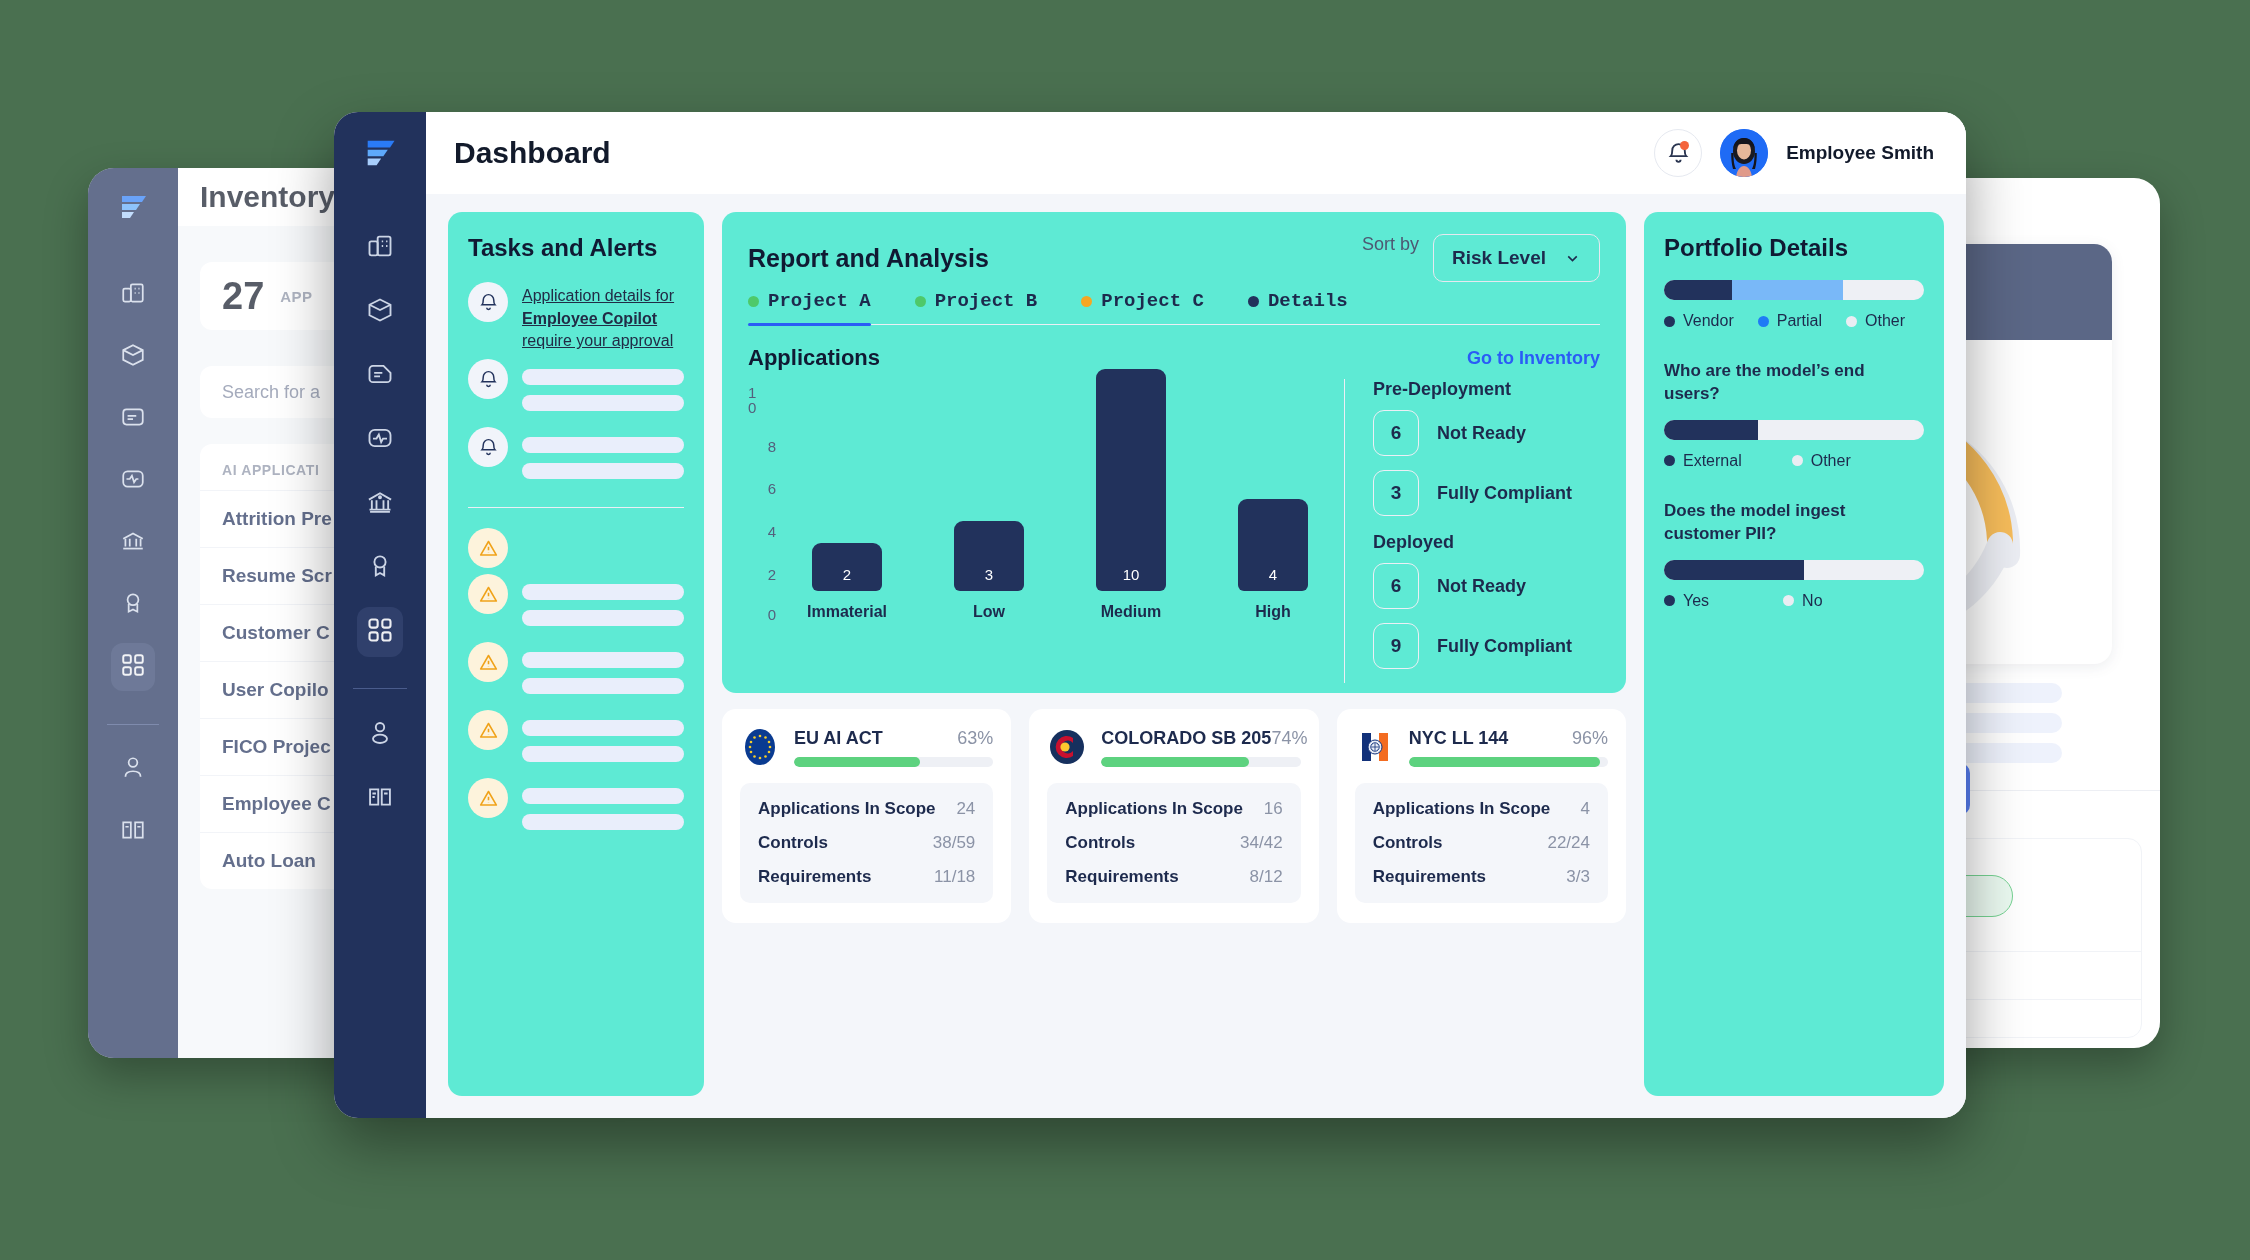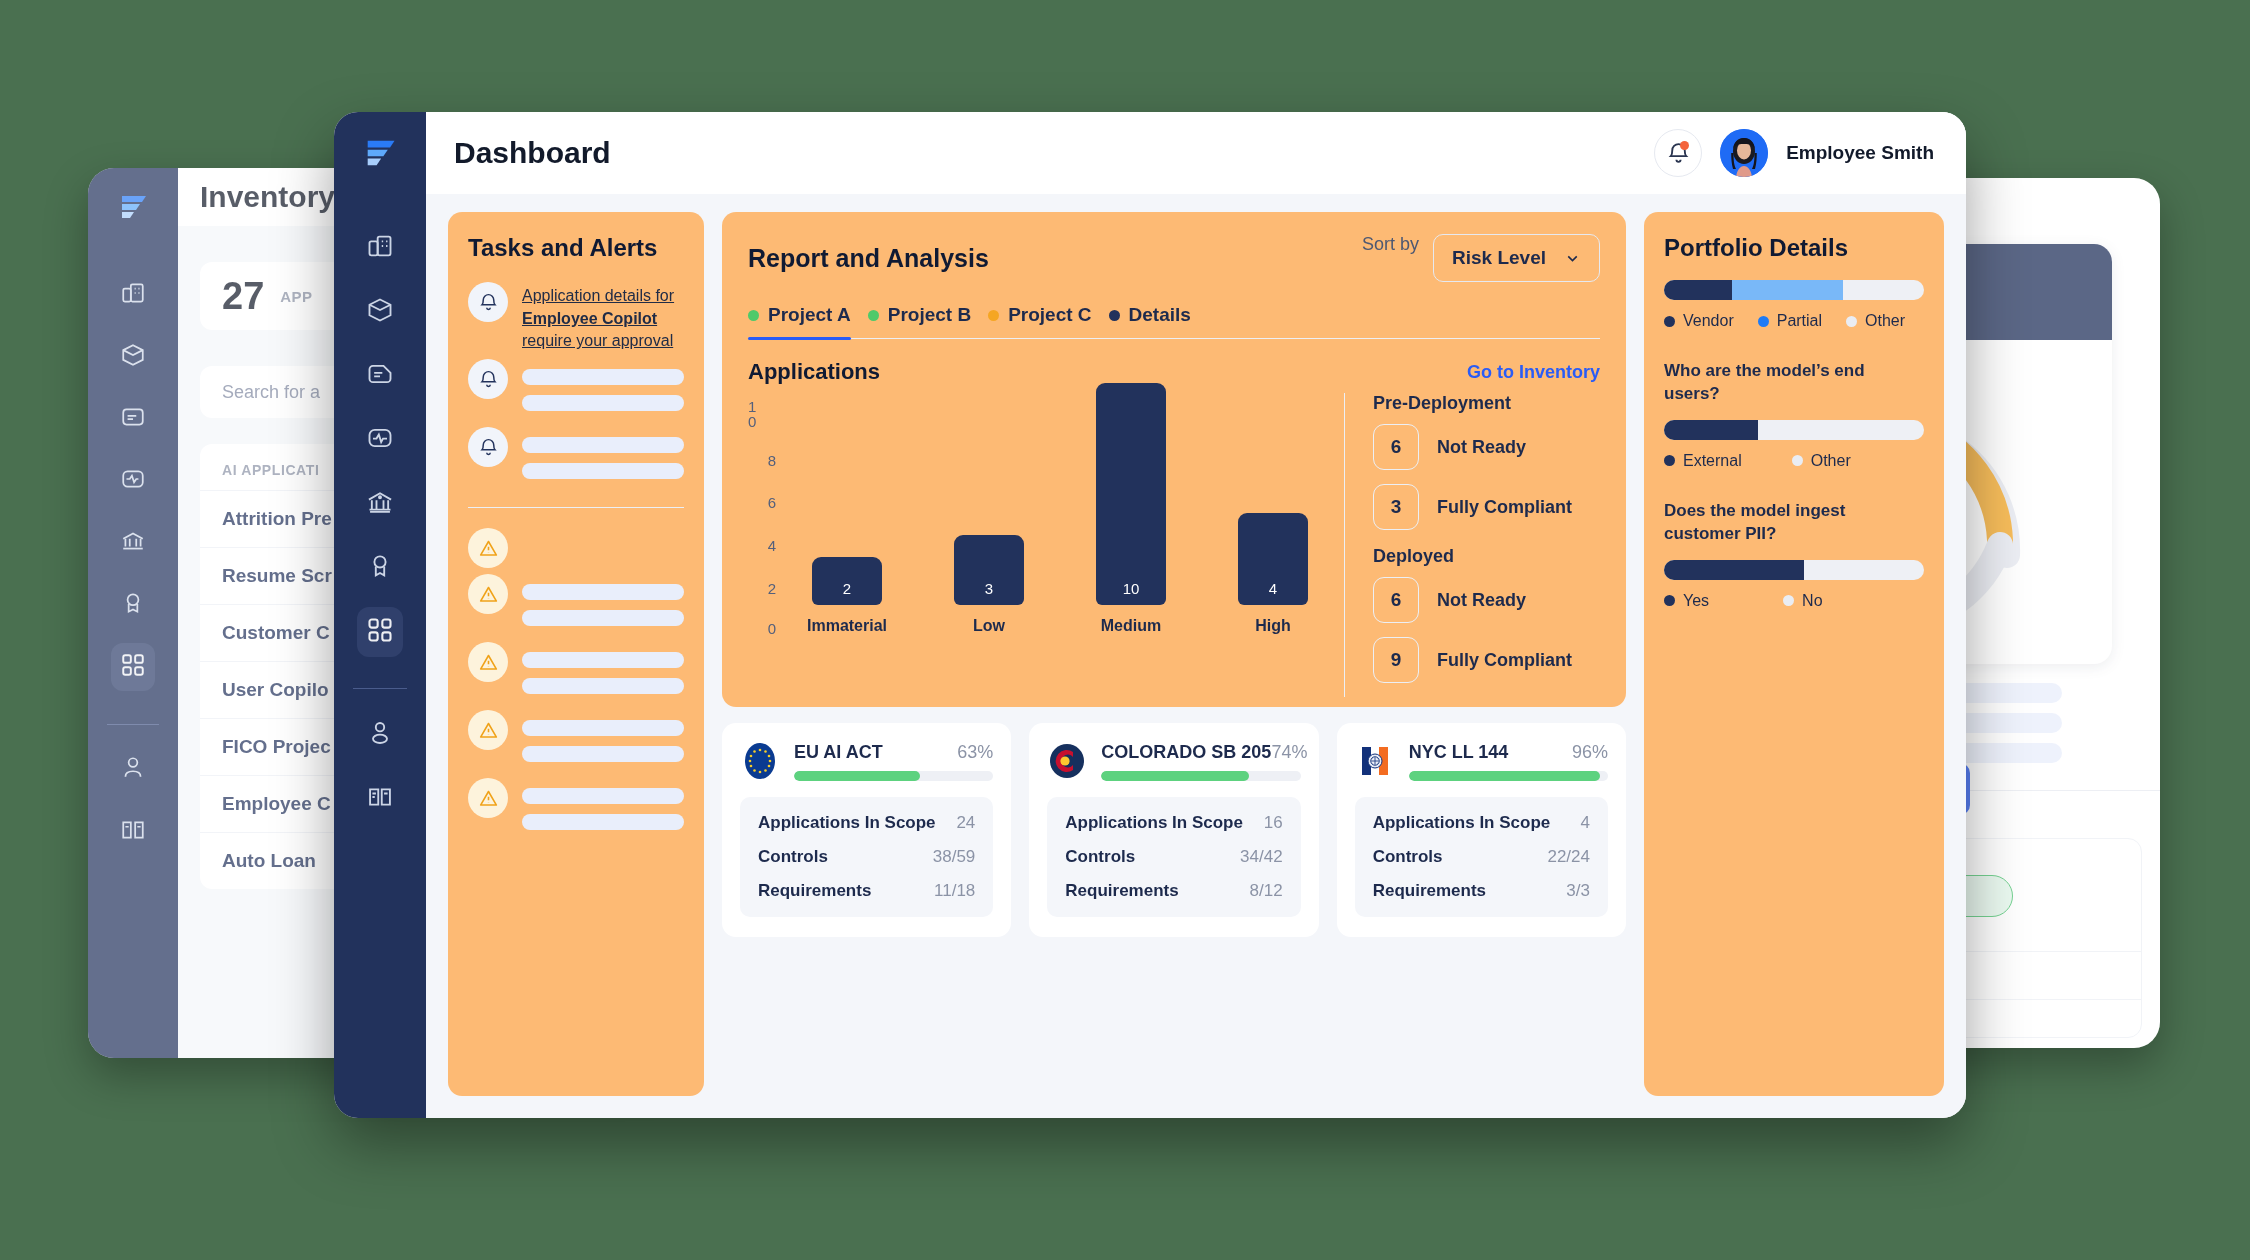--- a/index.html
+++ b/index.html
@@ -138,21 +138,21 @@
     width: 48px; height:48px; border-radius:50%; overflow:hidden; background:#1f6bf5;
     display:flex; align-items:flex-end; justify-content:center;
   }
   .uname { font-size: 19px; font-weight: 700; color:#121a2b; }
 
   .mcontent { flex:1; display:flex; gap: 18px; padding: 18px 22px 22px; min-height:0; }
   .col-left { width: 256px; flex:0 0 256px; }
   .col-mid  { flex:1; display:flex; flex-direction:column; gap: 16px; min-width:0;}
   .col-right{ width: 300px; flex:0 0 300px; }
 
-  .card { background:#fdba74; border-radius: 14px; }
+  .card { background:#5eead4; border-radius: 14px; }
 
   
   .tasks { height: 100%; padding: 22px 20px; overflow:hidden; }
   .tasks h2 { font-size: 24px; font-weight: 700; color:#101a33; margin-bottom: 20px; }
   .task-row { display:flex; gap: 14px; margin-bottom: 6px; }
   .ticon { width: 40px; height: 40px; border-radius:50%; flex:0 0 40px; display:flex; align-items:center; justify-content:center; }
   .ticon.bell { background:#f1f4fa; }
   .ticon.warn { background:#fdf3dc; }
   .ttext { font-size: 16px; line-height: 1.42; color:#212c46; padding-top: 3px; text-decoration: underline; }
   .ttext b { font-weight: 700; }
@@ -163,21 +163,21 @@
   
   .report { padding: 22px 26px 10px; }
   .report .rtop { display:flex; align-items:center; justify-content:space-between; }
   .report h2 { font-size: 25px; font-weight: 700; color:#101a33; }
   .sortwrap { display:flex; align-items:flex-start; gap: 14px; }
   .sortlbl { font-size: 18px; color:#4d5872; }
   .select {
     border:1.5px solid #e6e9f0; border-radius: 10px; padding: 12px 18px;
     display:flex; align-items:center; gap: 18px; font-size: 19px; font-weight:700; color:#1d2a4d; cursor:pointer;
   }
-  .tabs { display:flex; gap: 17px; margin-top: 22px; border-bottom: 1.5px solid #eceff5; }
+  .tabs { display:flex; gap: 44px; margin-top: 8px; border-bottom: 1.5px solid #eceff5; font-family: Liberation Mono, monospace; }
   .tab { display:flex; align-items:center; gap: 9px; padding-bottom: 12px; font-size: 19px; font-weight:700; color:#1d2a4d; cursor:pointer; position:relative;}
   .tab.active::after { content:""; position:absolute; left:0; right:0; bottom:-1.5px; height: 3px; background:#2a5cf6; border-radius:2px;}
   .tdot { width: 11px; height: 11px; border-radius: 50%; }
   .approw { display:flex; align-items:center; justify-content:space-between; margin: 20px 0 8px; }
   .approw h3 { font-size: 22px; font-weight: 700; color:#101a33; }
   .golink { font-size: 18px; font-weight: 700; color:#2a5cf6; cursor:pointer;}
   .chartzone { display:flex; }
   .chart { flex:1; display:flex; padding-top: 6px; }
   .yaxis { width: 28px; position:relative; height: 236px; }
   .yaxis span { position:absolute; right:0; font-size: 15px; color:#6b melt; }

